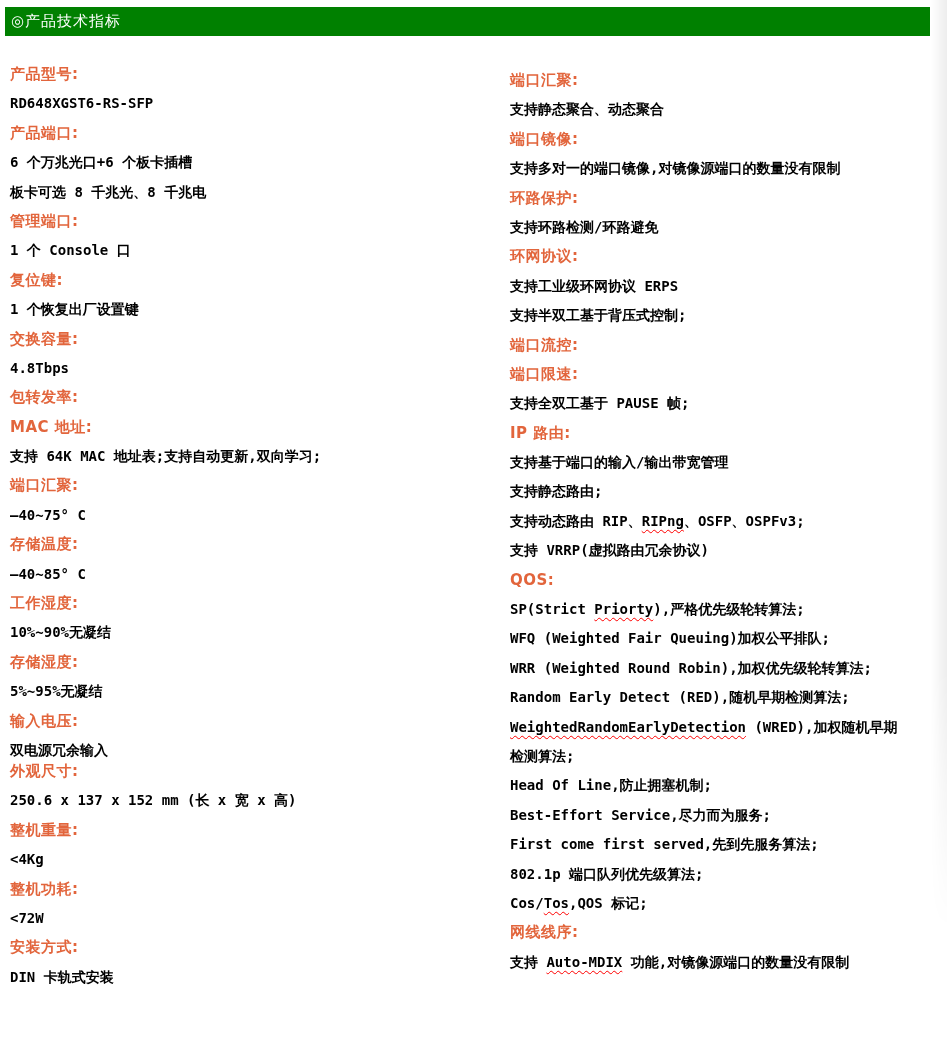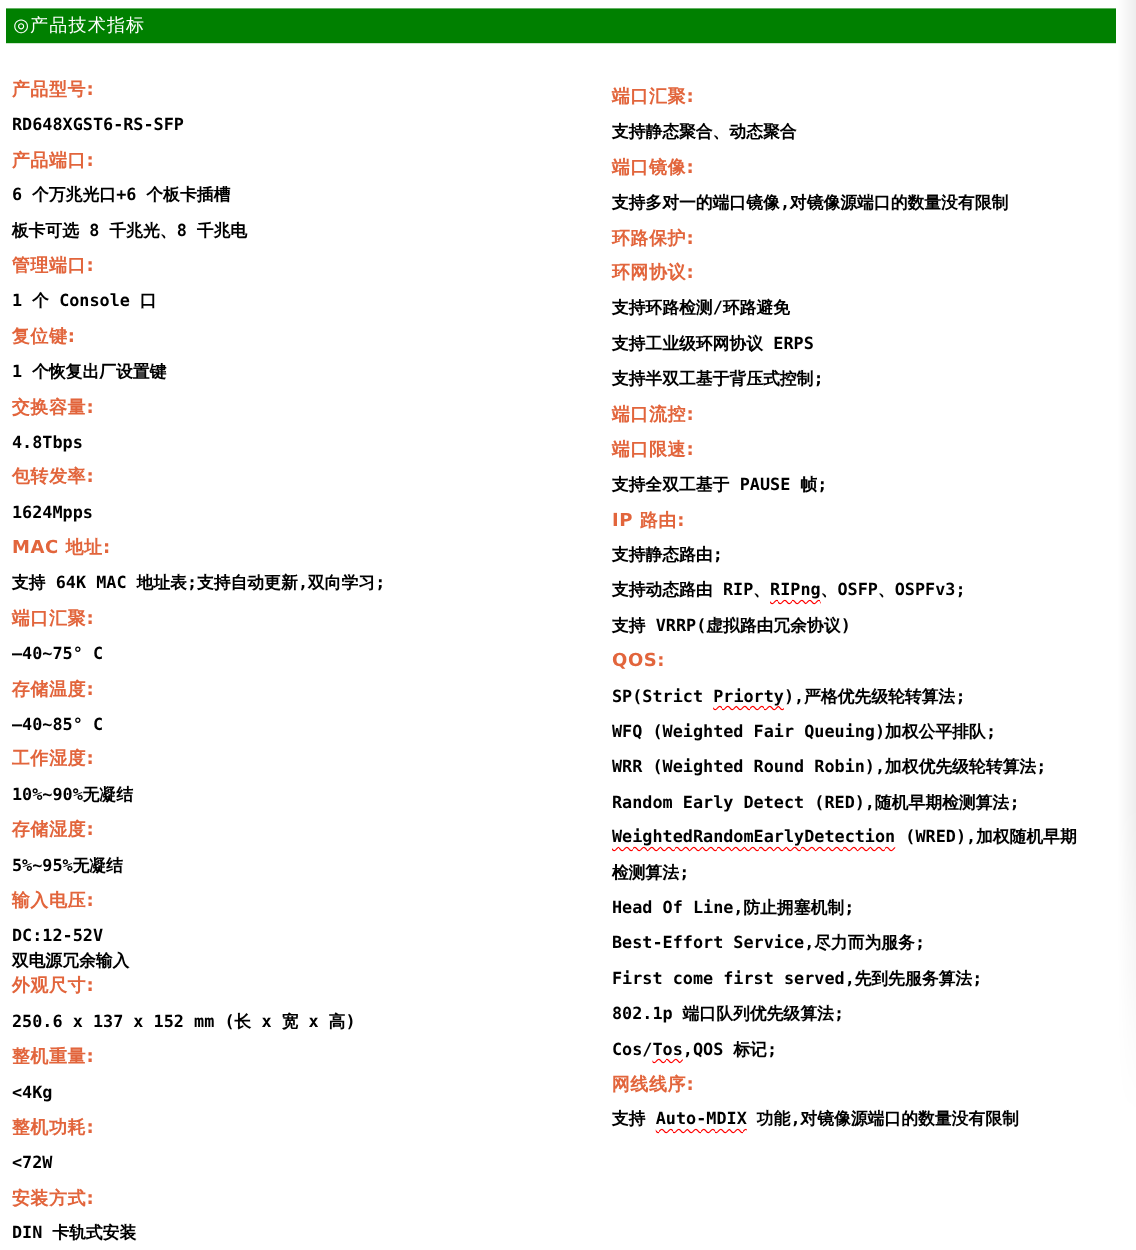--- a/index.html
+++ b/index.html
@@ -64,57 +64,56 @@
     <div class="spec-block normal"><span class="spec-heading">产品端口:</span></div>
     <div class="spec-block normal"><span class="spec-text"><span>6 个万兆光口+6 个板卡插槽</span></span></div>
     <div class="spec-block normal"><span class="spec-text"><span>板卡可选 8 千兆光、8 千兆电</span></span></div>
     <div class="spec-block normal"><span class="spec-heading">管理端口:</span></div>
     <div class="spec-block normal"><span class="spec-text"><span>1 个 Console 口</span></span></div>
     <div class="spec-block normal"><span class="spec-heading">复位键:</span></div>
     <div class="spec-block normal"><span class="spec-text"><span>1 个恢复出厂设置键</span></span></div>
     <div class="spec-block normal"><span class="spec-heading">交换容量:</span></div>
     <div class="spec-block normal"><span class="spec-text"><span>4.8Tbps</span></span></div>
     <div class="spec-block normal"><span class="spec-heading">包转发率:</span></div>
-    <div class="spec-block normal"><span class="spec-text"><span>1624Mpps</span></span></div>
     <div class="spec-block normal"><span class="spec-heading">MAC 地址:</span></div>
     <div class="spec-block normal"><span class="spec-text"><span>支持 64K MAC 地址表;支持自动更新,双向学习;</span></span></div>
     <div class="spec-block normal"><span class="spec-heading">端口汇聚:</span></div>
     <div class="spec-block normal"><span class="spec-text"><span>—40~75° C</span></span></div>
     <div class="spec-block normal"><span class="spec-heading">存储温度:</span></div>
     <div class="spec-block normal"><span class="spec-text"><span>—40~85° C</span></span></div>
     <div class="spec-block normal"><span class="spec-heading">工作湿度:</span></div>
     <div class="spec-block normal"><span class="spec-text"><span>10%~90%无凝结</span></span></div>
     <div class="spec-block normal"><span class="spec-heading">存储湿度:</span></div>
     <div class="spec-block normal"><span class="spec-text"><span>5%~95%无凝结</span></span></div>
     <div class="spec-block normal"><span class="spec-heading">输入电压:</span></div>
-    <div class="spec-block tight"><span class="spec-text"><span>DC:12-52V</span></span></div>
     <div class="spec-block tight"><span class="spec-text"><span>双电源冗余输入</span></span></div>
     <div class="spec-block normal"><span class="spec-heading">外观尺寸:</span></div>
     <div class="spec-block normal"><span class="spec-text"><span>250.6 x 137 x 152 mm (长 x 宽 x 高)</span></span></div>
     <div class="spec-block normal"><span class="spec-heading">整机重量:</span></div>
     <div class="spec-block normal"><span class="spec-text"><span>&lt;4Kg</span></span></div>
     <div class="spec-block normal"><span class="spec-heading">整机功耗:</span></div>
     <div class="spec-block normal"><span class="spec-text"><span>&lt;72W</span></span></div>
     <div class="spec-block normal"><span class="spec-heading">安装方式:</span></div>
     <div class="spec-block normal"><span class="spec-text"><span>DIN 卡轨式安装</span></span></div>
   </div>
 <div class="col col-right">
     <div class="spec-block normal"><span class="spec-heading">端口汇聚:</span></div>
     <div class="spec-block normal"><span class="spec-text"><span>支持静态聚合、动态聚合</span></span></div>
     <div class="spec-block normal"><span class="spec-heading">端口镜像:</span></div>
     <div class="spec-block normal"><span class="spec-text"><span>支持多对一的端口镜像,对镜像源端口的数量没有限制</span></span></div>
     <div class="spec-block normal"><span class="spec-heading">环路保护:</span></div>
+    <div class="spec-block normal"><span class="spec-text"><span>支持环路检测/环路避免</span></span></div>
     <div class="spec-block normal"><span class="spec-heading">环网协议:</span></div>
-    <div class="spec-block normal"><span class="spec-text"><span>支持环路检测/环路避免</span></span></div>
     <div class="spec-block normal"><span class="spec-text"><span>支持工业级环网协议 ERPS</span></span></div>
     <div class="spec-block normal"><span class="spec-text"><span>支持半双工基于背压式控制;</span></span></div>
     <div class="spec-block normal"><span class="spec-heading">端口流控:</span></div>
     <div class="spec-block normal"><span class="spec-heading">端口限速:</span></div>
     <div class="spec-block normal"><span class="spec-text"><span>支持全双工基于 PAUSE 帧;</span></span></div>
     <div class="spec-block normal"><span class="spec-heading">IP 路由:</span></div>
+    <div class="spec-block normal"><span class="spec-text"><span>支持基于端口的输入/输出带宽管理</span></span></div>
     <div class="spec-block normal"><span class="spec-text"><span>支持静态路由;</span></span></div>
     <div class="spec-block normal"><span class="spec-text"><span>支持动态路由 RIP、</span><span class="wavy">RIPng</span><span>、OSFP、OSPFv3;</span></span></div>
     <div class="spec-block normal"><span class="spec-text"><span>支持 VRRP(虚拟路由冗余协议)</span></span></div>
     <div class="spec-block normal"><span class="spec-heading">QOS:</span></div>
     <div class="spec-block normal"><span class="spec-text"><span>SP(Strict </span><span class="wavy">Priorty</span><span>),严格优先级轮转算法;</span></span></div>
     <div class="spec-block normal"><span class="spec-text"><span>WFQ (Weighted Fair Queuing)加权公平排队;</span></span></div>
     <div class="spec-block normal"><span class="spec-text"><span>WRR (Weighted Round Robin),加权优先级轮转算法;</span></span></div>
     <div class="spec-block normal"><span class="spec-text"><span>Random Early Detect (RED),随机早期检测算法;</span></span></div>
     <div class="spec-block normal"><span class="spec-text"><span class="wavy">WeightedRandomEarlyDetection</span><span> (WRED),加权随机早期</span></span></div>
     <div class="spec-block normal"><span class="spec-text"><span>检测算法;</span></span></div>

